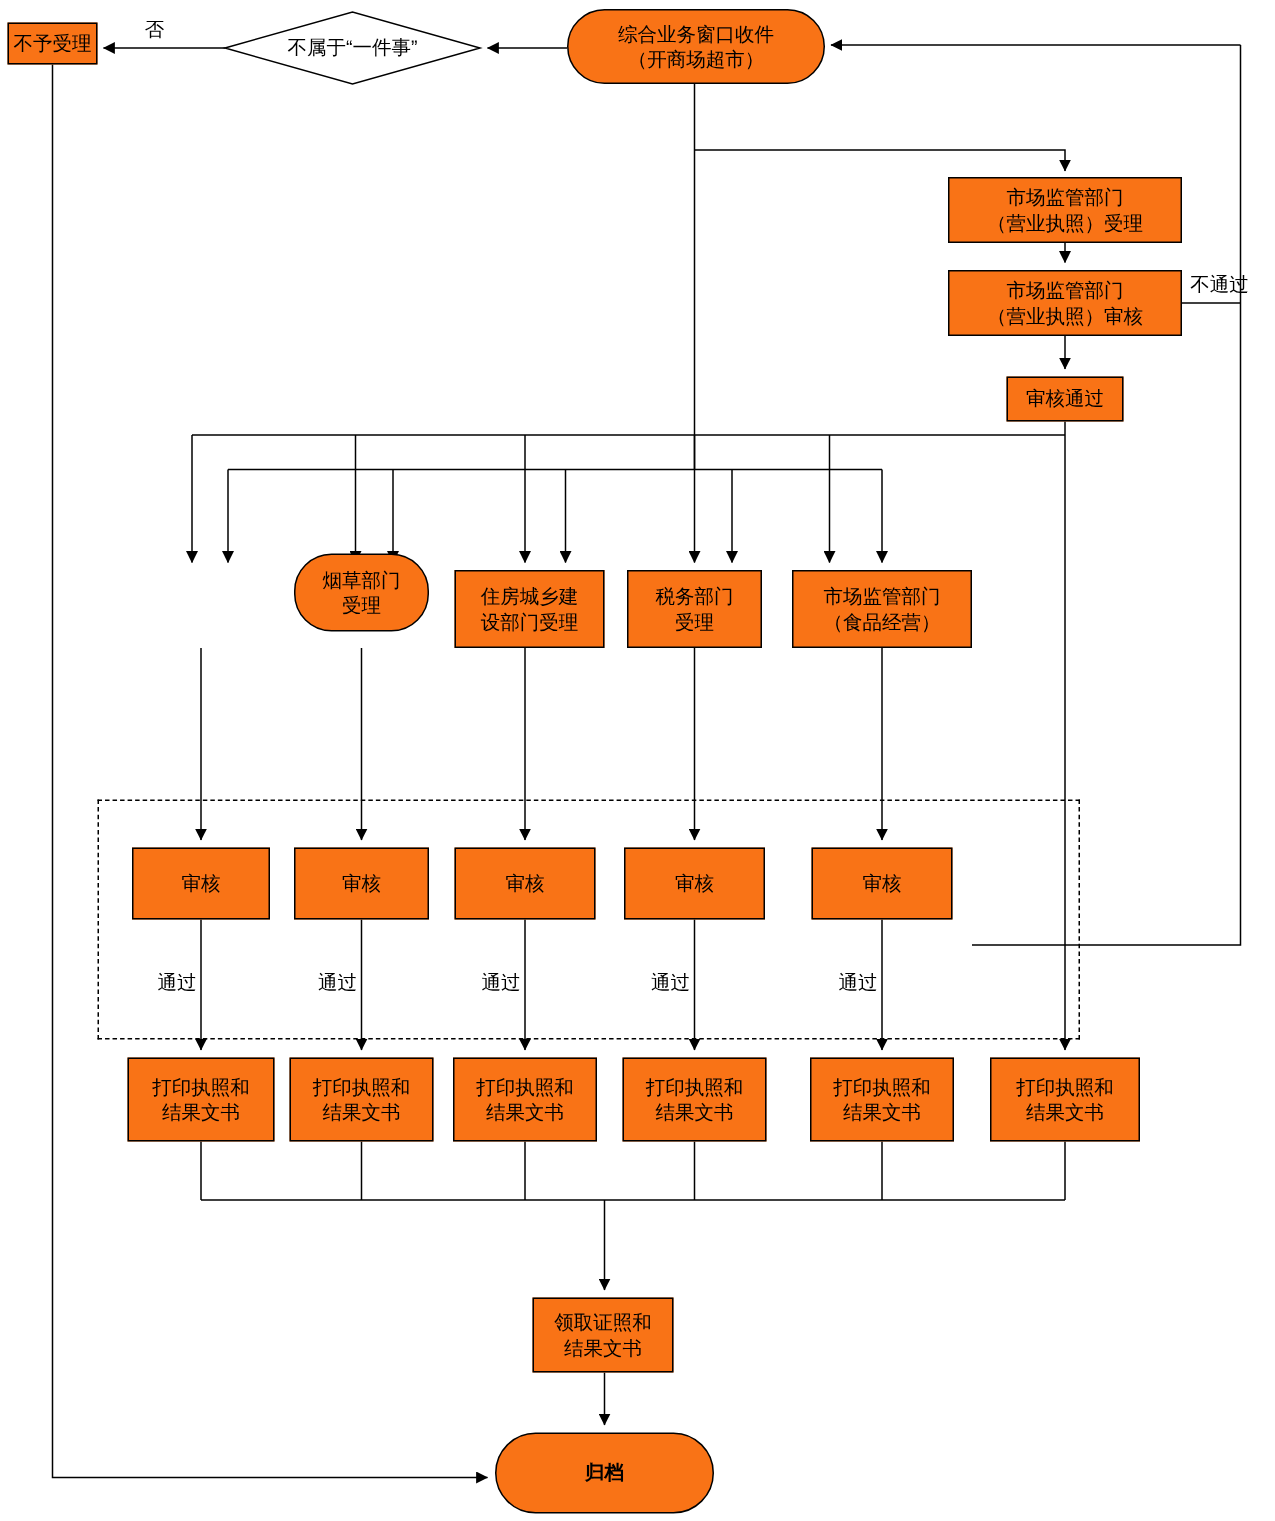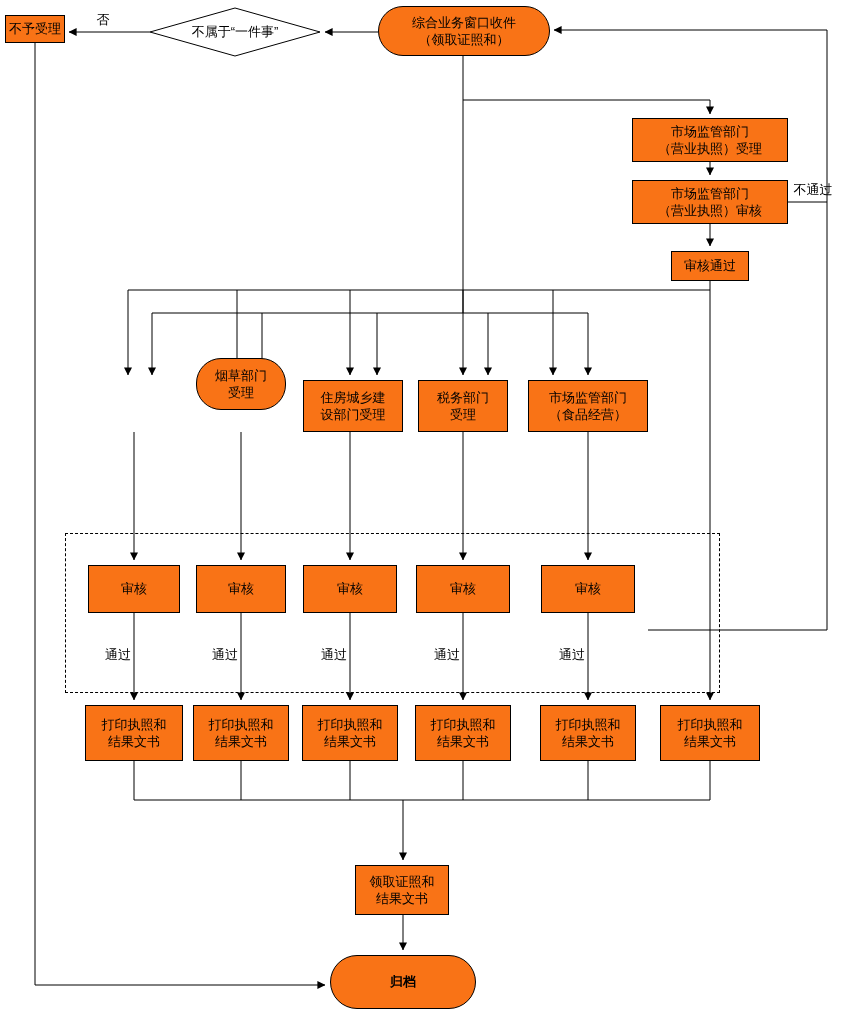--- a/index.html
+++ b/index.html
@@ -86,39 +86,39 @@
       <path d="M350,613 L350,700" marker-end="url(#arr)"></path>
       <path d="M463,613 L463,700" marker-end="url(#arr)"></path>
       <path d="M588,613 L588,700" marker-end="url(#arr)"></path>
 
       <path d="M403,800 L403,860" marker-end="url(#arr)"></path>
       <path d="M403,915 L403,950" marker-end="url(#arr)"></path>
     </g>
   </svg>
 
   <div class="node oval" style="left:378px; top:6px; width:172px; height:50px;">综合业务窗口收件
-（领取证照和）</div>
+（开商场超市）</div>
 
   <div class="plain diamond-text" style="left:162px; top:21px; width:146px; height:22px;text-align:right;">不属于“一件事”</div>
 
   <div class="plain" style="left:90px; top:11px; width:26px; height:18px;">否</div>
 
   <div class="node" style="left:5px; top:15px; width:60px; height:28px;">不予受理</div>
 
   <div class="node" style="left:632px; top:118px; width:156px; height:44px;">市场监管部门
 （营业执照）受理</div>
 
   <div class="node" style="left:632px; top:180px; width:156px; height:44px;">市场监管部门
 （营业执照）审核</div>
 
   <div class="node" style="left:671px; top:251px; width:78px; height:30px;">审核通过</div>
 
   <div class="plain" style="left:789px; top:181px; width:48px; height:18px;">不通过</div>
 
-  <div class="node" style="left:196px; top:358px; width:90px; height:52px;border-radius:25px;">烟草部门
+  <div class="node" style="left:196px; top:369px; width:90px; height:52px;border-radius:25px;">烟草部门
 受理</div>
   <div class="node" style="left:303px; top:380px; width:100px; height:52px;">住房城乡建
 设部门受理</div>
   <div class="node" style="left:418px; top:380px; width:90px; height:52px;">税务部门
 受理</div>
   <div class="node" style="left:528px; top:380px; width:120px; height:52px;">市场监管部门
 （食品经营）</div>
 
   <div class="node" style="left:88px; top:565px; width:92px; height:48px;">审核</div>
   <div class="node" style="left:196px; top:565px; width:90px; height:48px;">审核</div>

